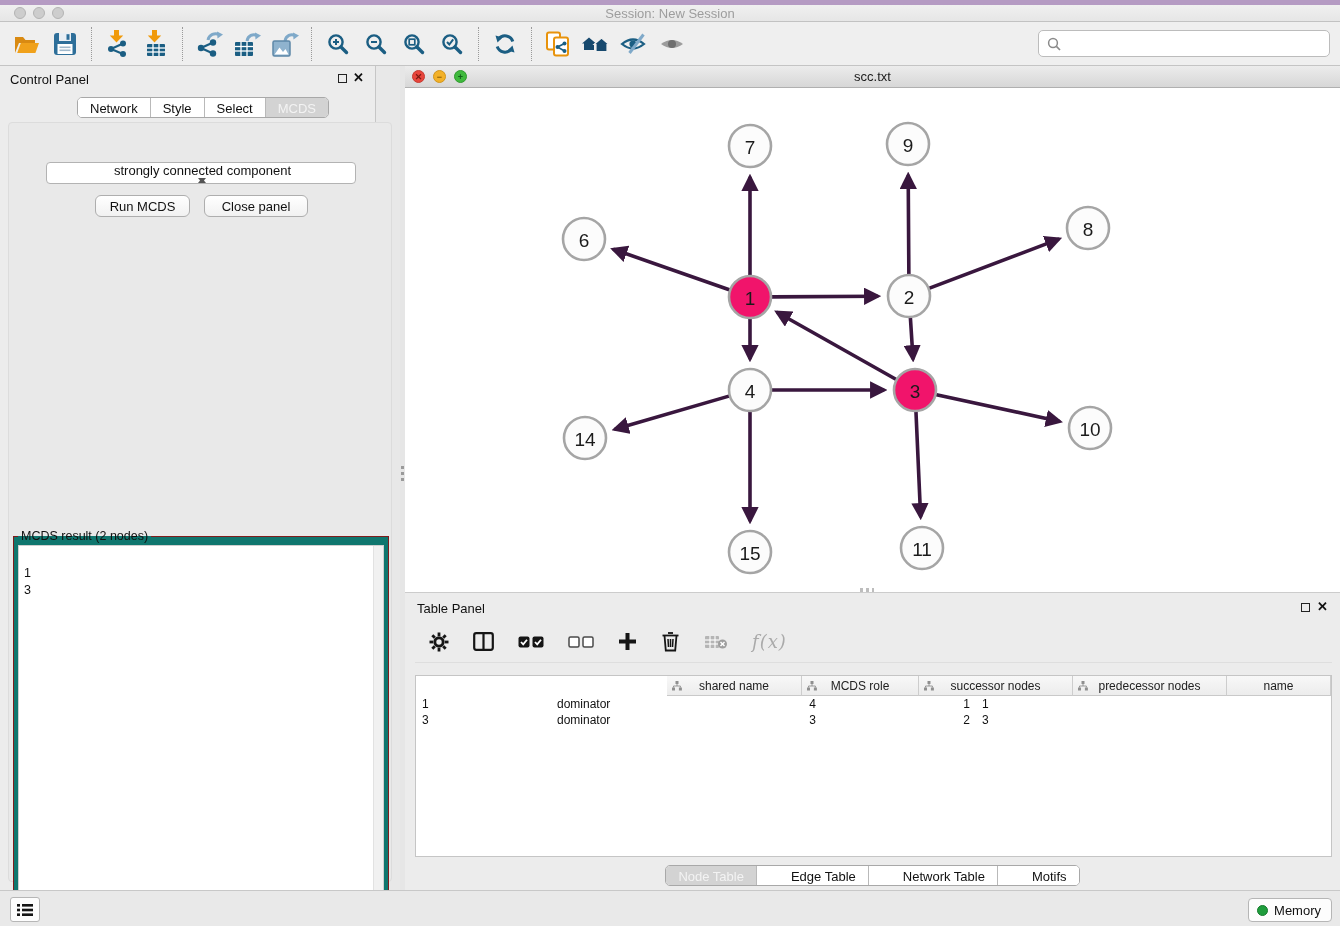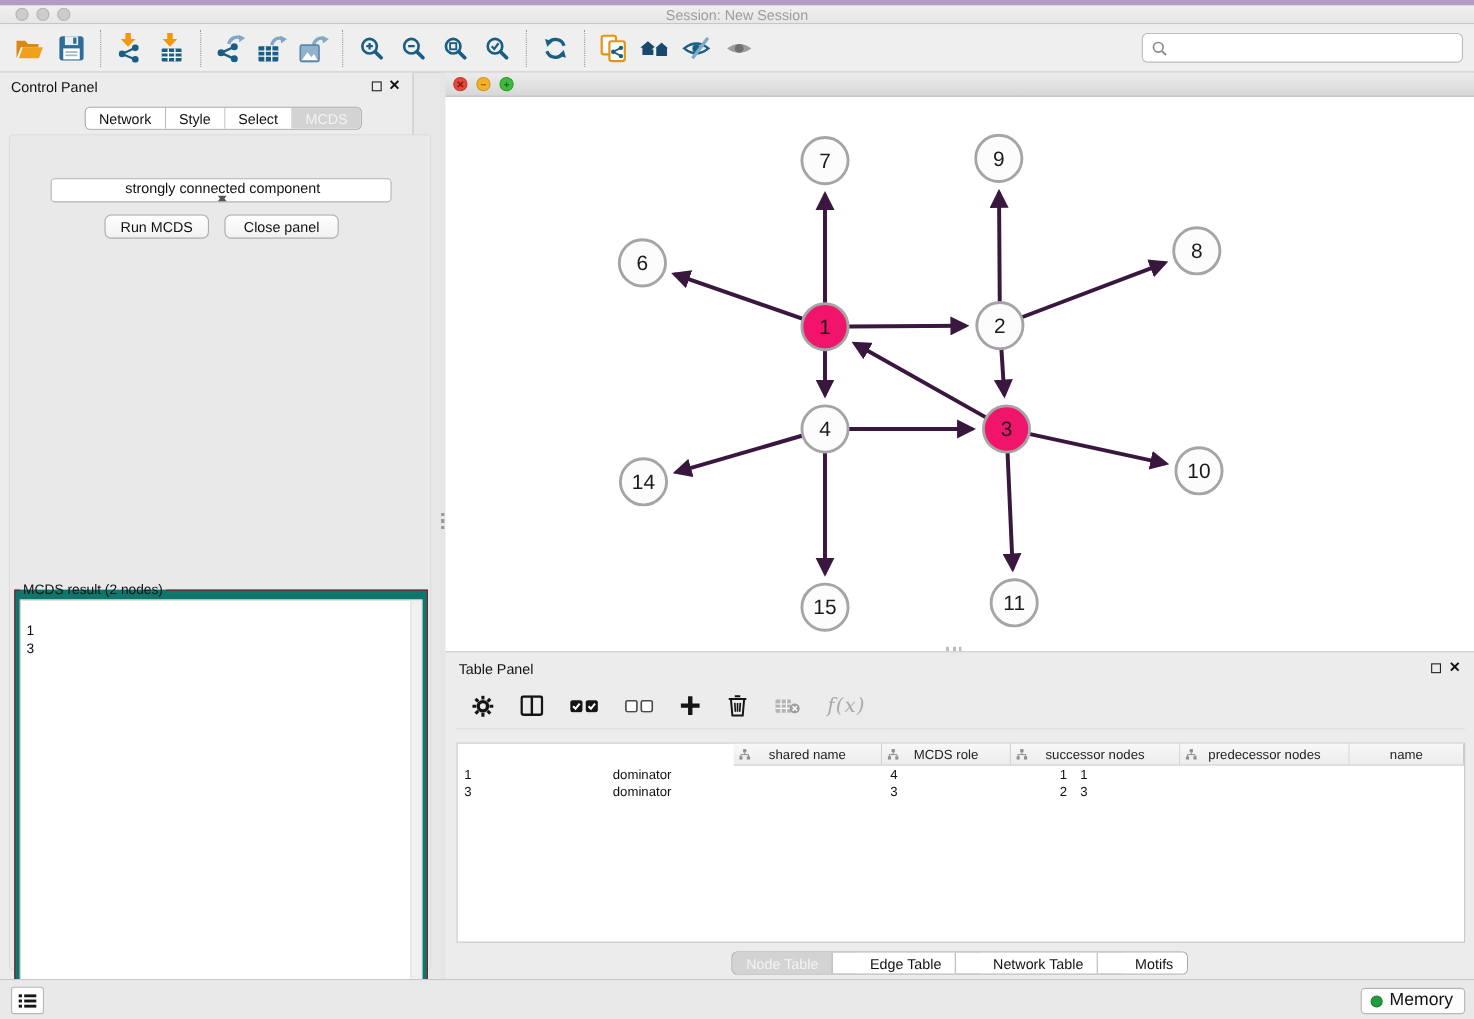--- a/index.html
+++ b/index.html
@@ -108,21 +108,21 @@
   .tcell.c2, .tcell.c3 { text-align:right; }
 
   .tp-tabs { position:absolute; left:0; right:0; top:272px; display:flex; justify-content:center; }
 
   
   .status-bar { position:absolute; left:0; top:890px; width:1340px; height:36px;
                 background:#e9e9e9; border-top:1px solid #c8c8c8; }
   .list-btn { position:absolute; left:10px; top:6px; width:30px; height:25px; background:#fdfdfd;
               border:1px solid #b6b6b6; border-radius:3px; display:flex; align-items:center; justify-content:center; }
   .mem-btn { position:absolute; right:8px; top:7px; height:24px; padding:0 10px 0 8px; background:#fdfdfd;
-             border:1px solid #b6b6b6; border-radius:4px; display:flex; align-items:center; gap:6px; font-size:16px; color:#111; }
+             border:1px solid #b6b6b6; border-radius:4px; display:flex; align-items:center; gap:6px; font-size:13px; color:#111; }
   .mem-dot { width:11px; height:11px; border-radius:50%; background:#1f9d3c; border:1px solid #157a2c; }
 
   svg text { font-family:"Liberation Sans", sans-serif; }
 </style>
 </head>
 <body>
 
 <div class="desktop-edge"></div>
 <div class="titlebar">
   <span class="tl-dot" style="left:14px"></span>
@@ -314,20 +314,21 @@
 
 <div class="v-splitter">
   <div class="v-handle"></div>
 </div>
 
 <div class="right-region">
   <div class="net-titlebar">
     <span class="light red">✕</span>
     <span class="light amber">−</span>
     <span class="light green">+</span>
+    <div class="net-title">scc.txt</div>
   </div>
 
   <div class="net-canvas">
     <svg id="graph-svg" width="935" height="504" viewBox="0 0 935 504">
       <defs>
         <marker id="arrow" viewBox="0 0 10 10" refX="7.5" refY="5" markerWidth="4.8" markerHeight="4.8" orient="auto-start-reverse">
           <path d="M0 0 L10 5 L0 10 z" fill="#39173E"></path>
         </marker>
       </defs>
     <line x1="345" y1="187" x2="345" y2="90" stroke="#39173E" stroke-width="3.6" stroke-linecap="round" marker-end="url(#arrow)"></line>

